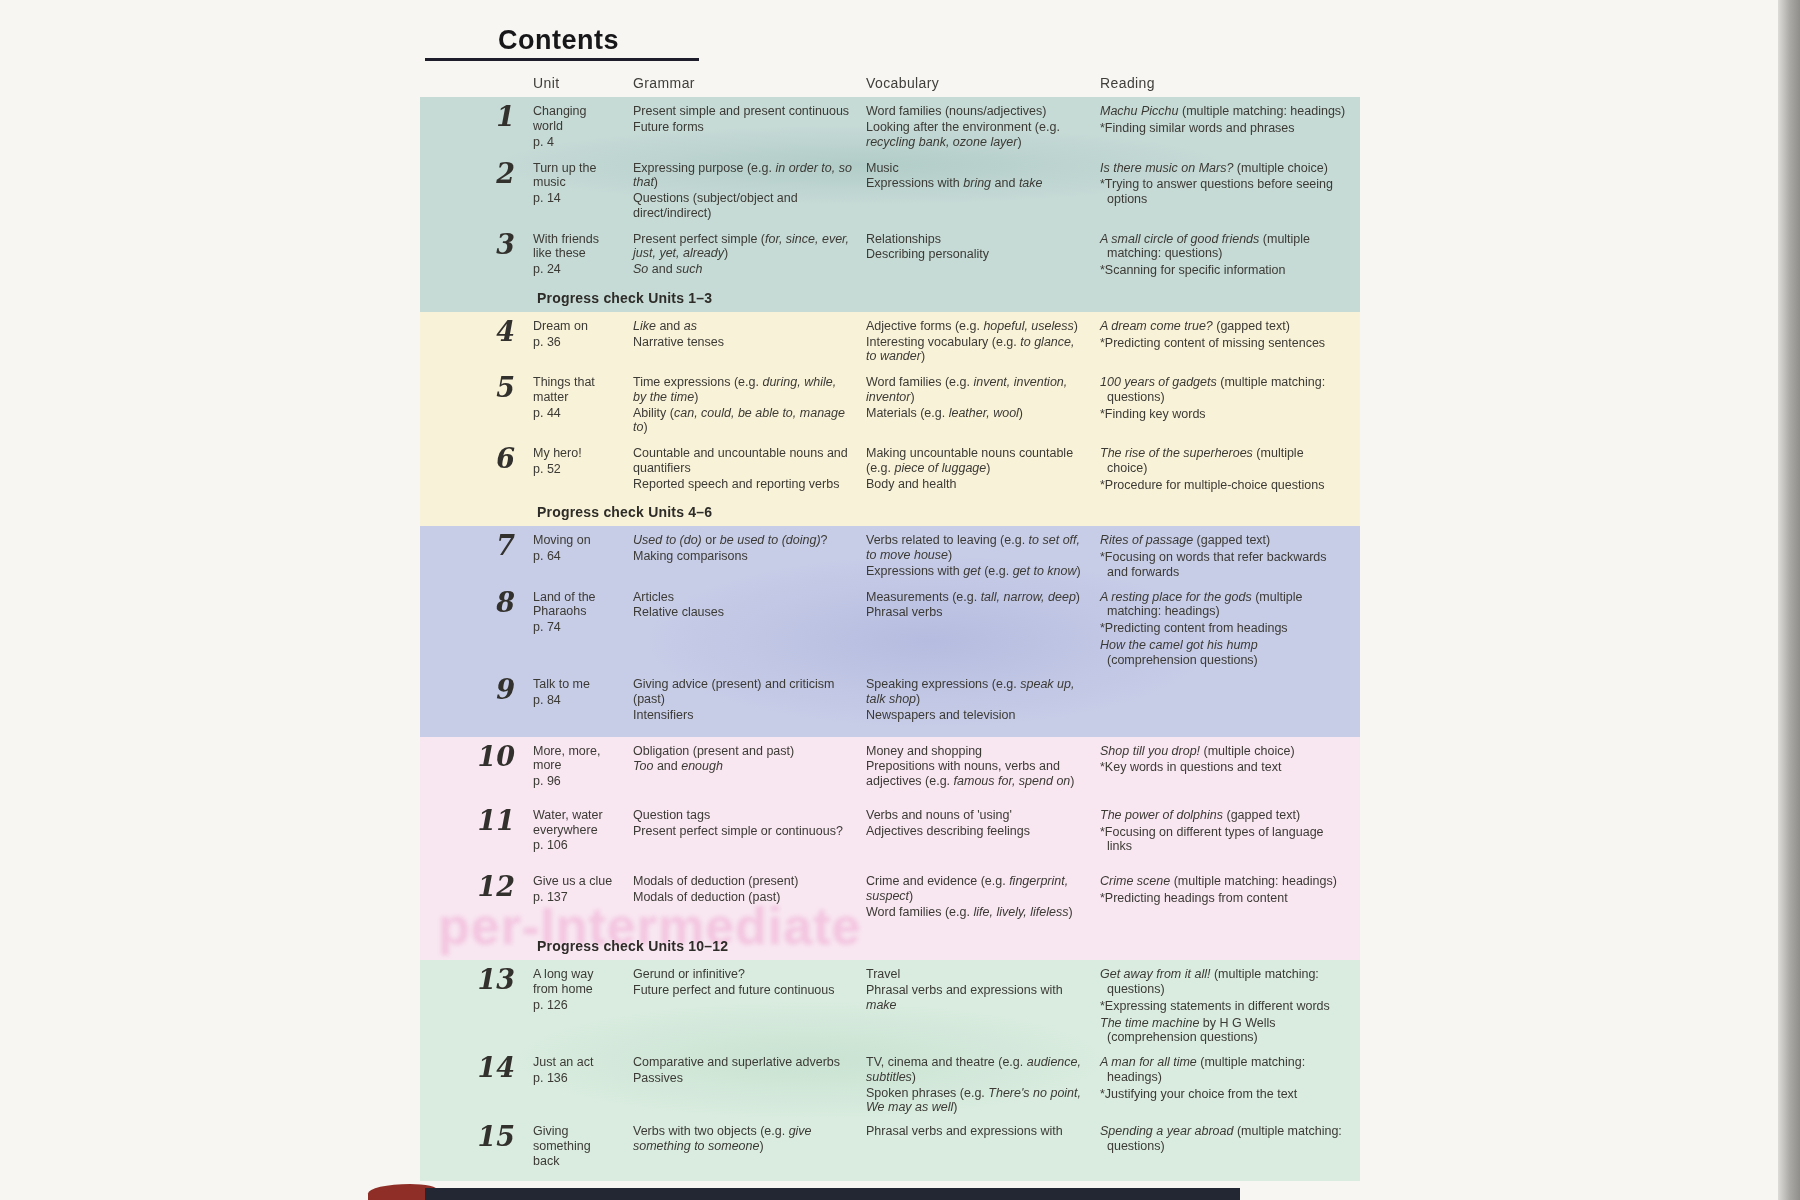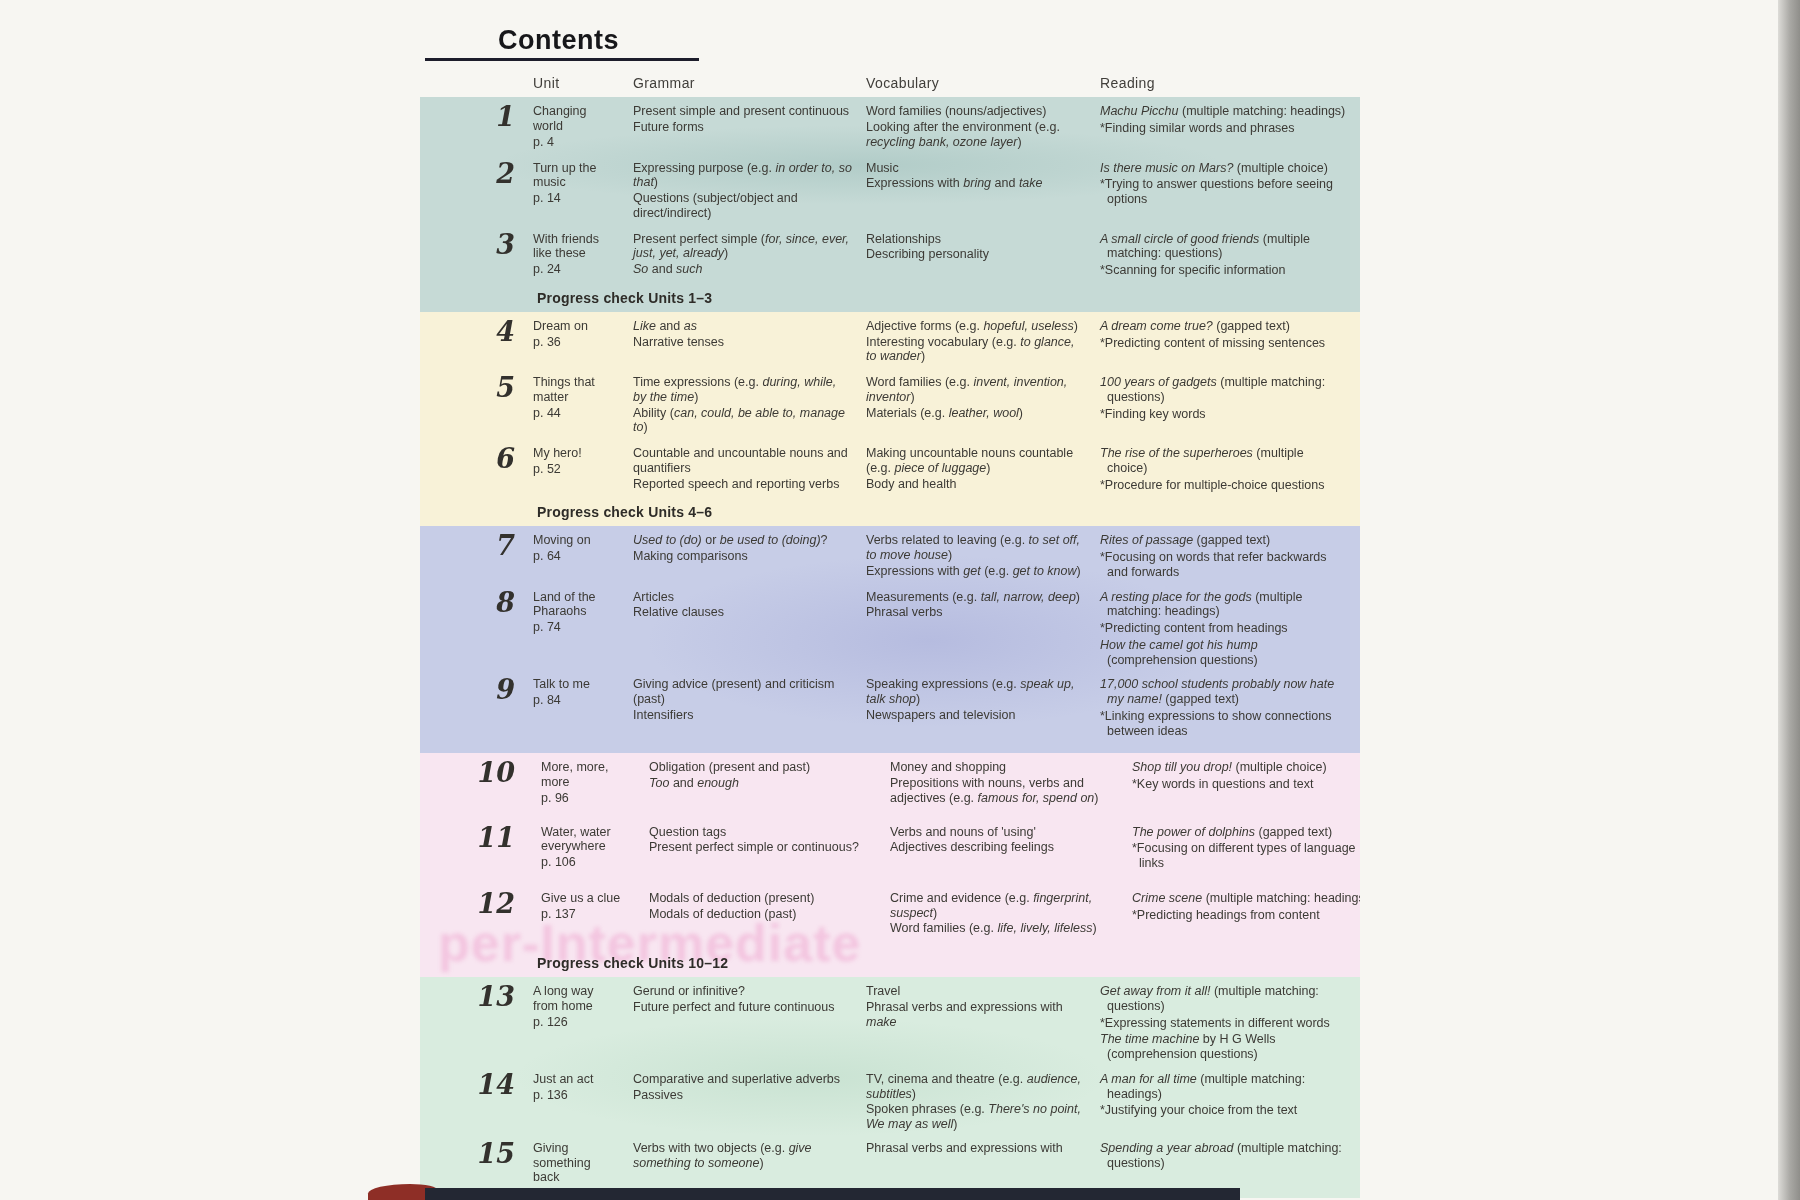--- a/index.html
+++ b/index.html
@@ -20,21 +20,21 @@
     margin:14px 0 6px 420px;width:940px;
   }
   .col-headers span{font-size:14px;color:#403e3a;letter-spacing:.4px;}
   .bands{margin-left:420px;width:940px;}
   .band{padding:7px 0 5px;position:relative;overflow:hidden;}
   .unit-row{
     display:grid;grid-template-columns:113px 100px 233px 234px 260px;
     margin-bottom:10px;position:relative;z-index:2;
   }
   .band:nth-child(3) .unit-row{margin-bottom:8px;}
-  .band:nth-child(4) .unit-row{margin-bottom:18px;gap:8px;}
+  .band:nth-child(4) .unit-row{margin-bottom:18px;}
   .band:nth-child(5) .unit-row{margin-bottom:8px;}
   .cell{font-size:12.5px;line-height:1.18;color:#3c3a35;padding-right:14px;}
   .num{
     font-family:"DejaVu Serif",serif;font-style:italic;font-weight:600;
     font-size:27px;line-height:.95;text-align:right;padding-right:18px;color:#33312d;
   }
   .upage{margin-top:1px;}
   .line{margin:0 0 1px 0;}
   .reading .line{padding-left:7px;text-indent:-7px;margin-bottom:2px;}
   .cell i{font-style:italic;}
@@ -251,24 +251,20 @@
             <div class="upage">p. 84</div>
           </div>
           <div class="cell">
             <div class="line">Giving advice (present) and criticism (past)</div>
             <div class="line">Intensifiers</div>
           </div>
           <div class="cell">
             <div class="line">Speaking expressions (e.g. <i>speak up, talk shop</i>)</div>
             <div class="line">Newspapers and television</div>
           </div>
-          <div class="cell reading">
-            <div class="line"><i>17,000 school students probably now hate my name!</i> (gapped text)</div>
-            <div class="line">*Linking expressions to show connections between ideas</div>
-          </div>
         </div>
       </div>
       <div class="band" style="background: rgb(248, 230, 241);">
         <div class="unit-row">
           <div class="cell num">10</div>
           <div class="cell titlecol">
             <div class="utitle">More, more, more</div>
             <div class="upage">p. 96</div>
           </div>
           <div class="cell">

